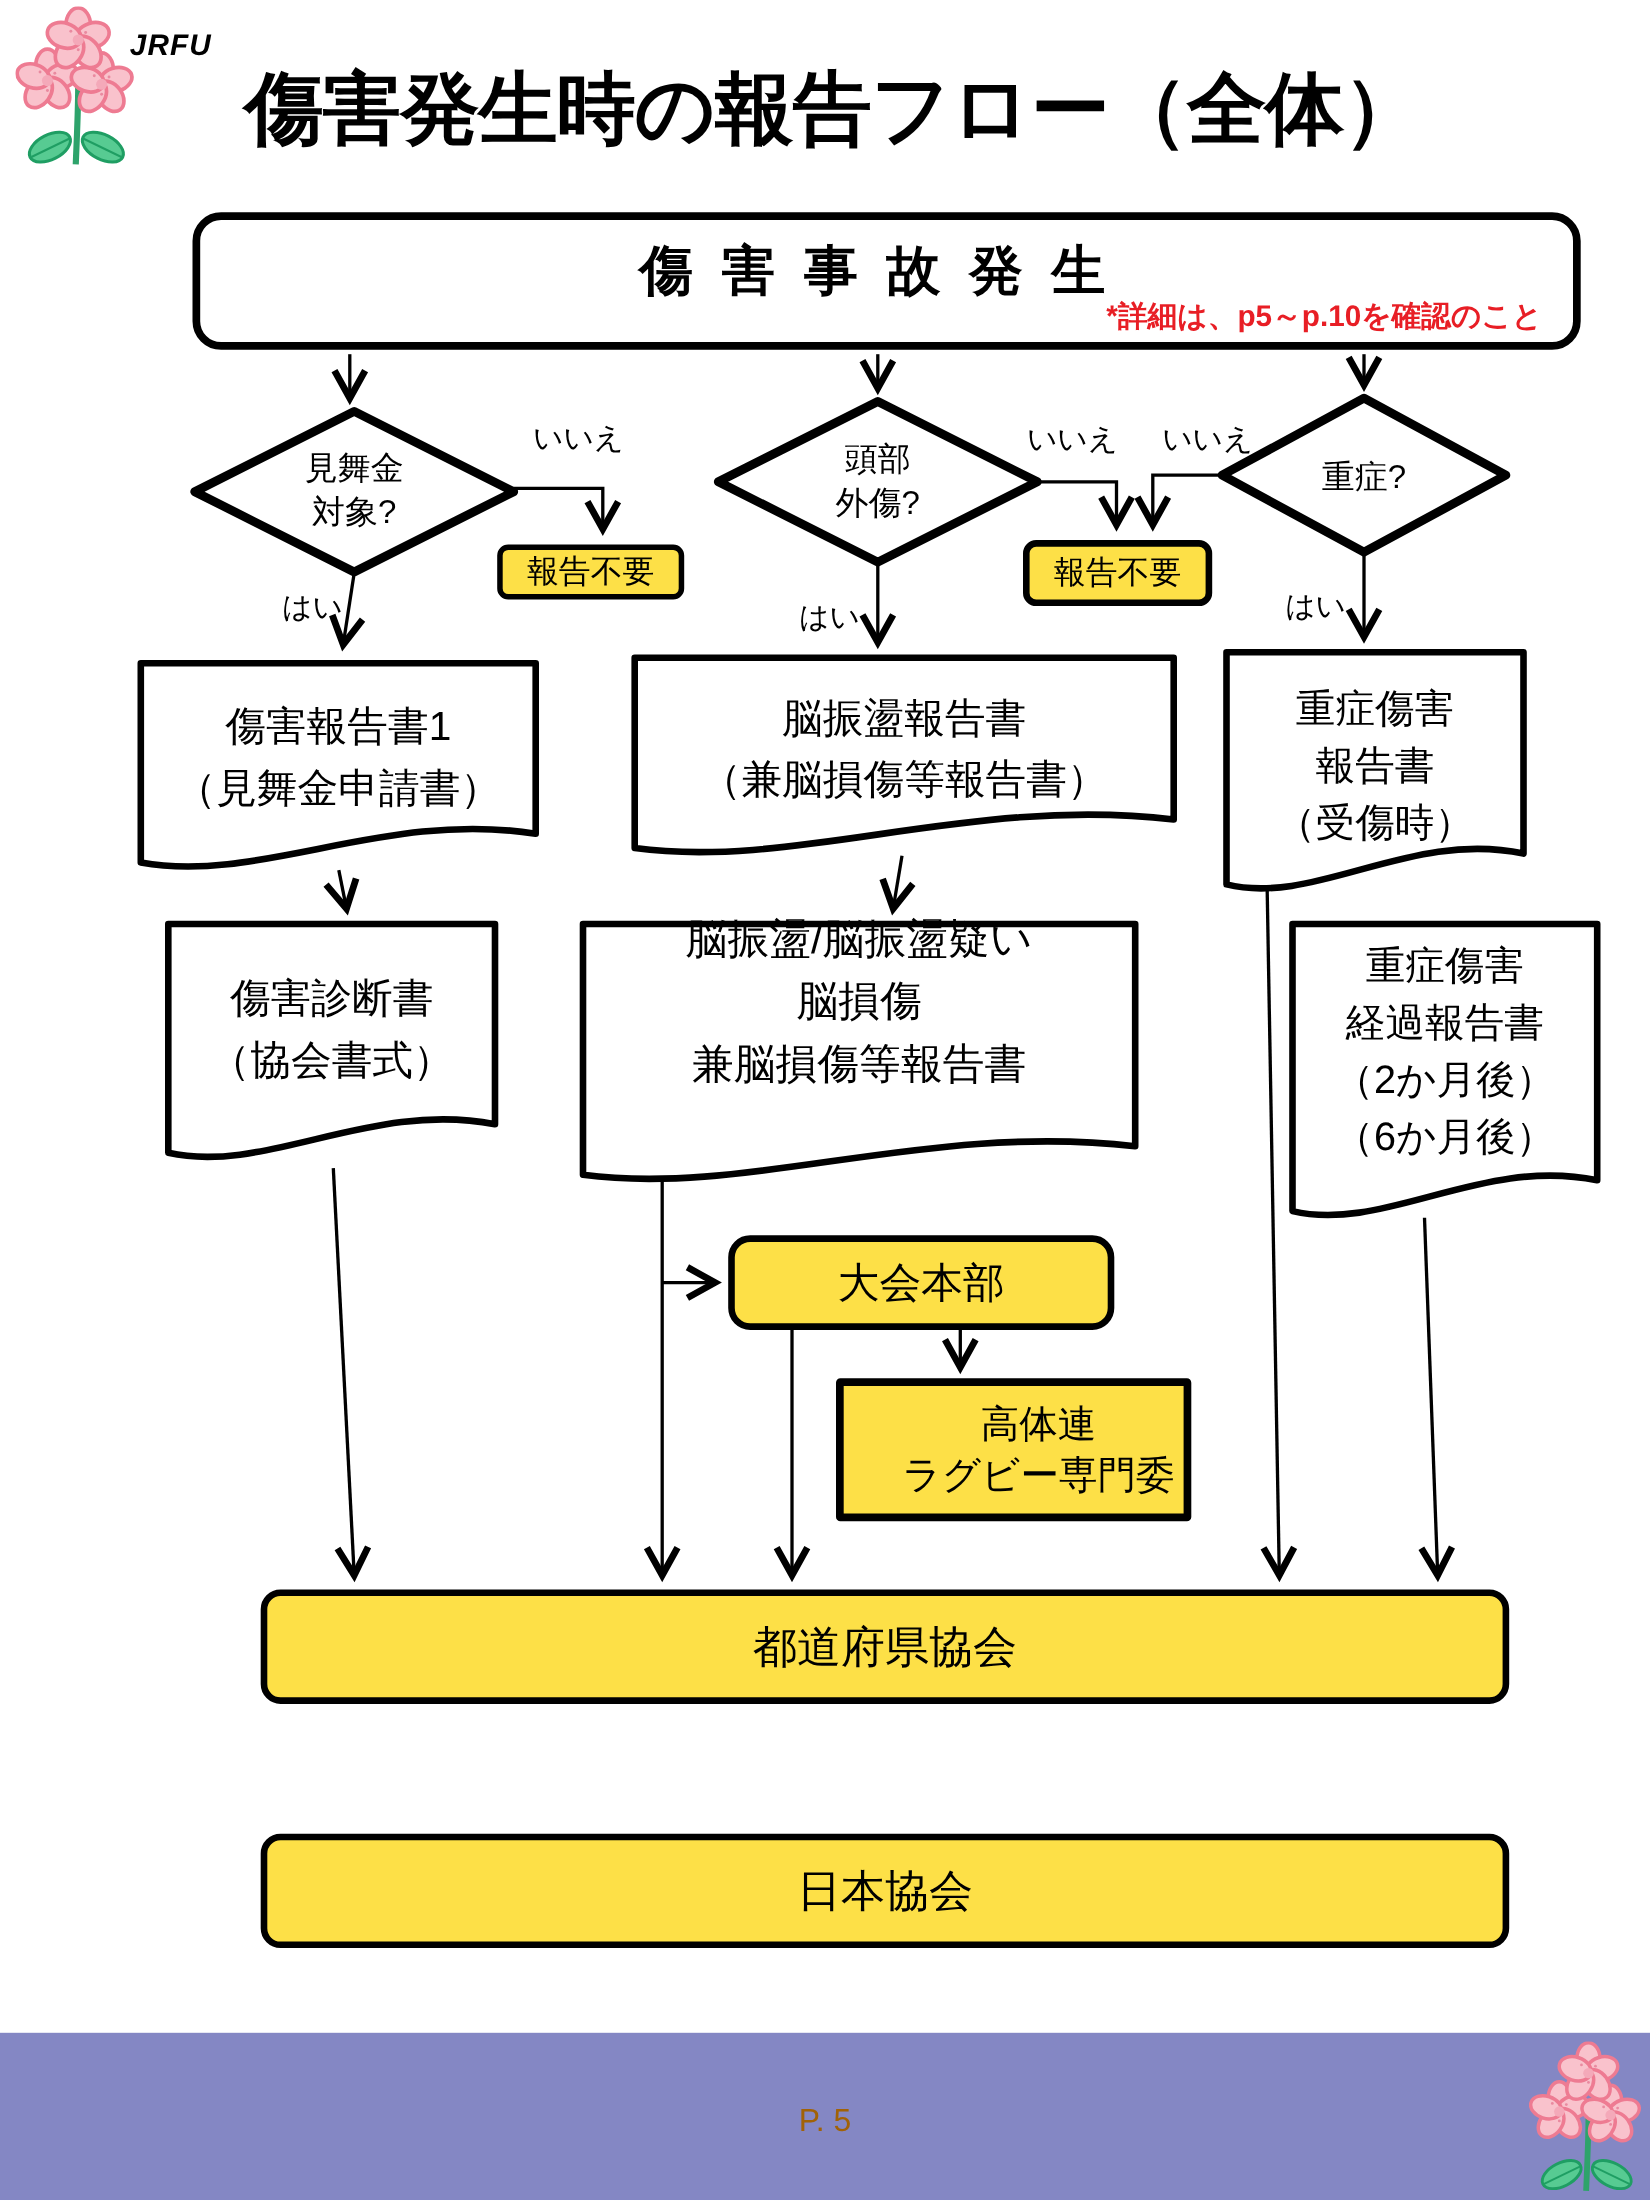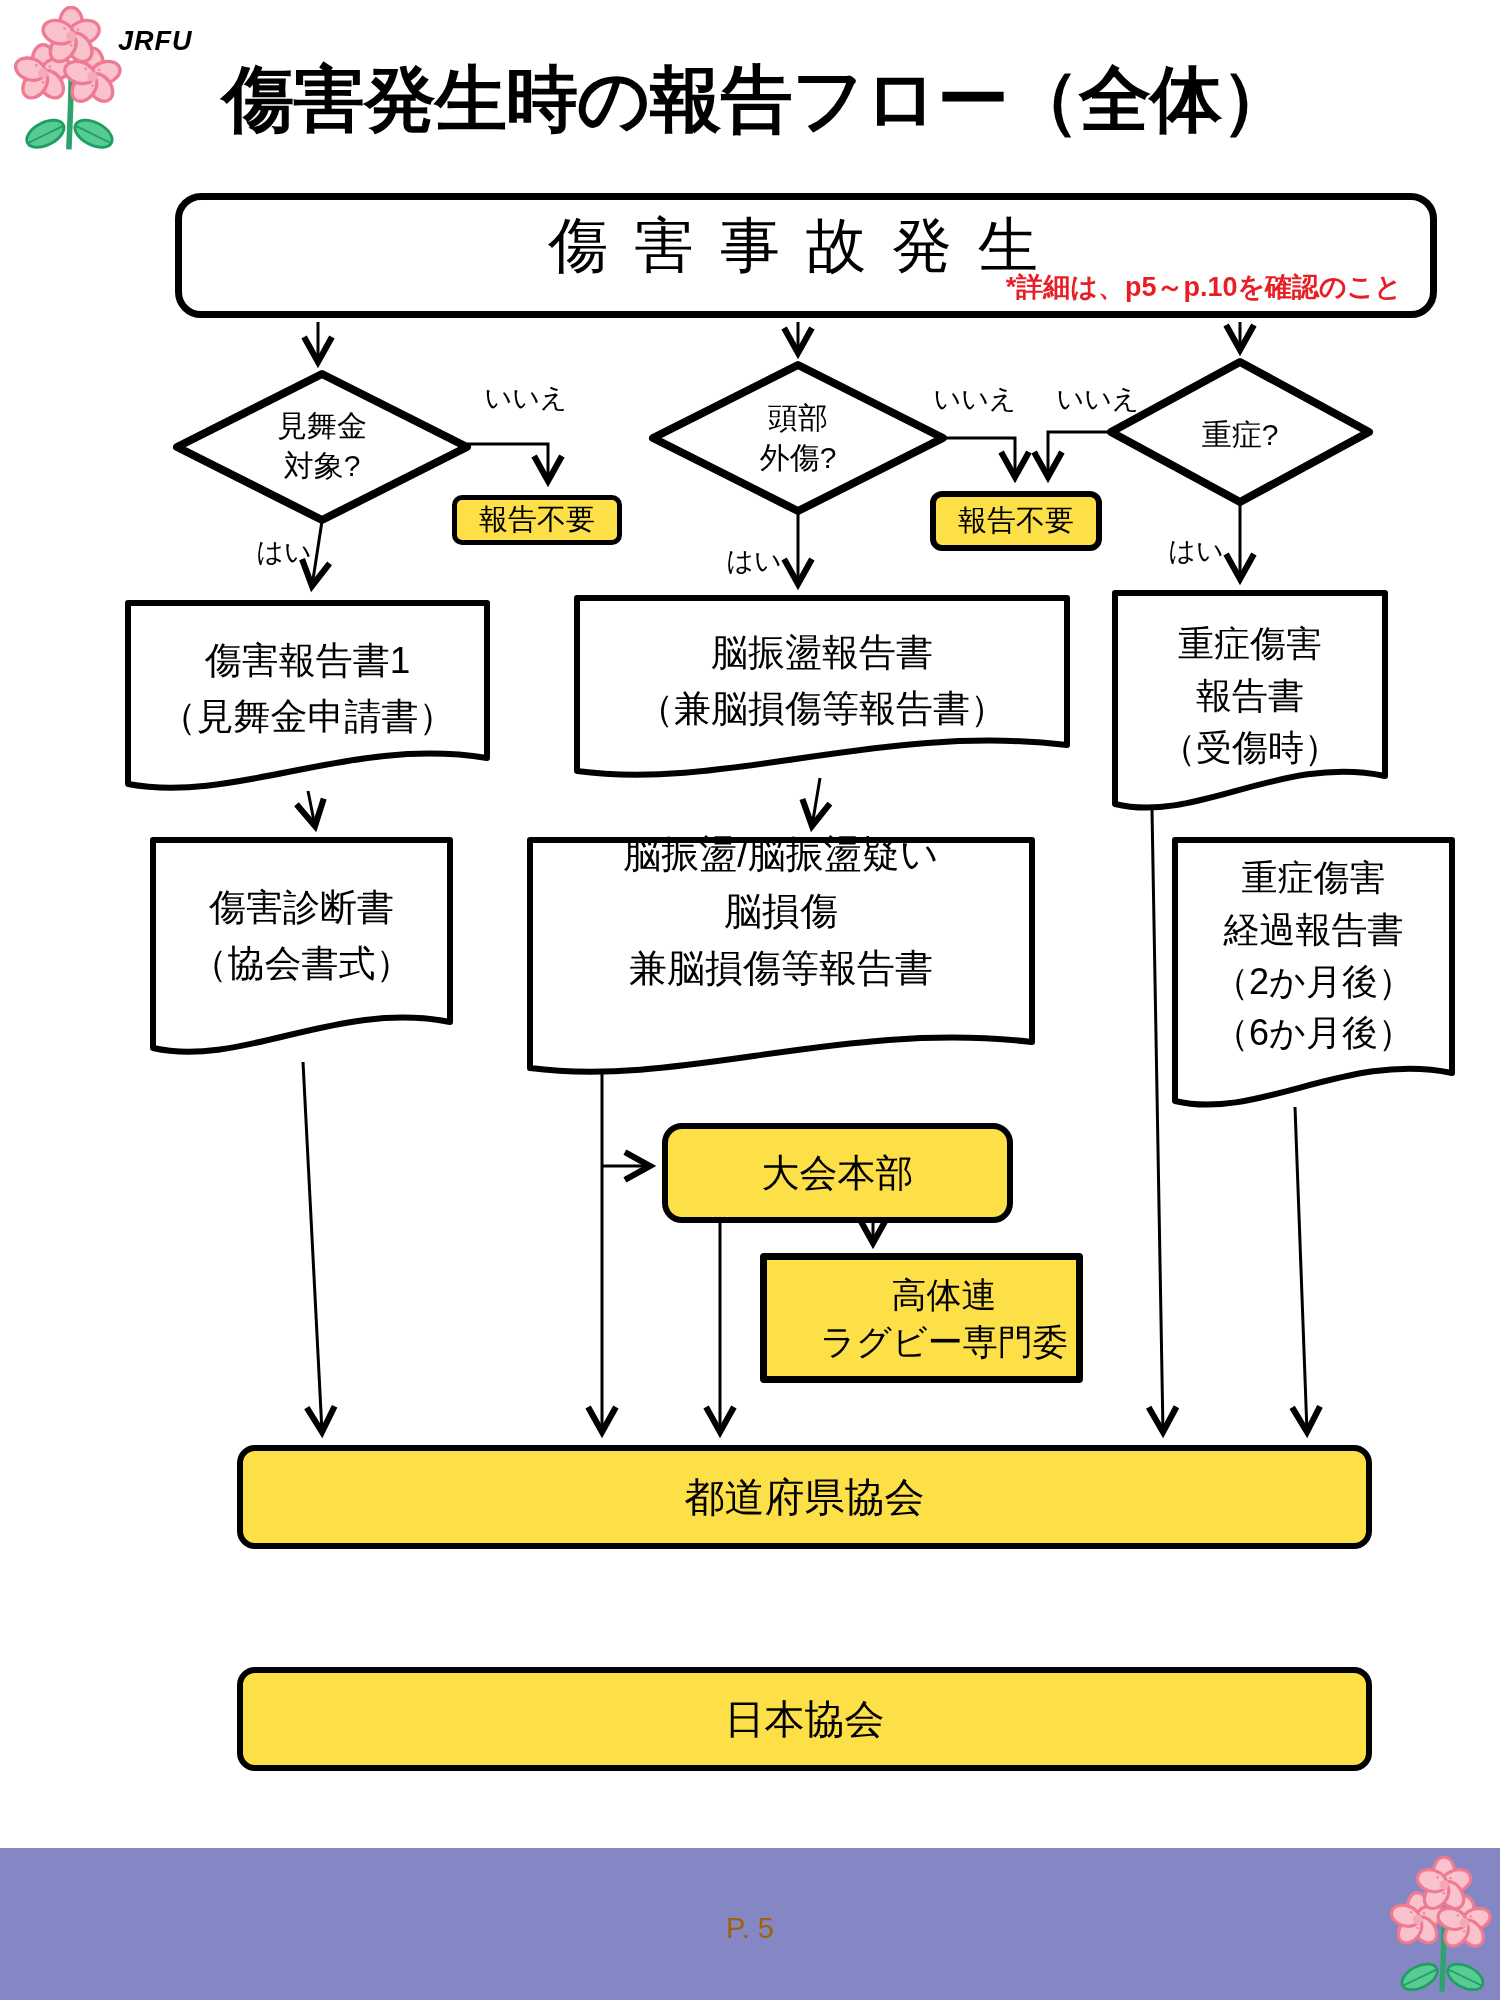--- a/index.html
+++ b/index.html
@@ -16,36 +16,36 @@
   .docshape{stroke-width:6;}
 
   .logo-jrfu{left:118px;top:26px;font-size:27px;font-weight:bold;font-style:italic;letter-spacing:1px;}
   .page-title{left:222px;top:52px;font-size:72px;font-weight:bold;letter-spacing:-1px;white-space:nowrap;}
 
   .start-box{
     left:175px;top:193px;width:1262px;height:125px;box-sizing:border-box;
     border:7px solid #000;border-radius:26px;background:#fff;
     display:flex;align-items:center;justify-content:center;
   }
-  .start-label{font-size:60px;font-weight:normal;letter-spacing:26px;padding-bottom:18px;white-space:nowrap;}
+  .start-label{font-size:49px;font-weight:bold;letter-spacing:26px;padding-bottom:18px;white-space:nowrap;}
   .start-note{position:absolute;right:28px;bottom:6px;font-size:27px;font-weight:bold;white-space:nowrap;}
 
   .lbl{font-size:27px;text-align:center;white-space:nowrap;}
   .dtext{font-size:30px;line-height:1.32;text-align:center;}
   .doc-text{font-size:37px;line-height:1.5;text-align:center;}
   .doc-text.small{font-size:36px;line-height:1.44;}
 
   .rrect{
     box-sizing:border-box;background:#fde047;border:6px solid #000;
     display:flex;flex-direction:column;align-items:center;justify-content:center;
     text-align:center;
   }
   .noreport1{left:452px;top:495px;width:170px;height:50px;border-width:5px;border-radius:10px;font-size:29px;}
   .noreport2{left:930px;top:491px;width:172px;height:60px;border-width:6px;border-radius:12px;font-size:29px;}
-  .taikai{left:662px;top:1123px;width:351px;height:100px;border-radius:20px;font-size:38px;}
+  .taikai{left:662px;top:1123px;width:351px;height:86px;border-radius:20px;font-size:38px;}
   .kotairen{left:760px;top:1253px;width:323px;height:130px;border-width:7px;border-radius:4px;font-size:35px;line-height:1.35;padding-left:45px;}
   .org{left:237px;width:1135px;height:104px;border-radius:18px;font-size:40px;}
   .org.o1{top:1445px;}
   .org.o2{top:1555px;}
   .org.o3{top:1667px;}
 
   .footer-bar{left:0;top:1848px;width:1500px;height:152px;}
   .footer-page{left:0;top:1912px;width:1500px;text-align:center;font-size:29px;color:#a16207;}
 </style>
 </head>

